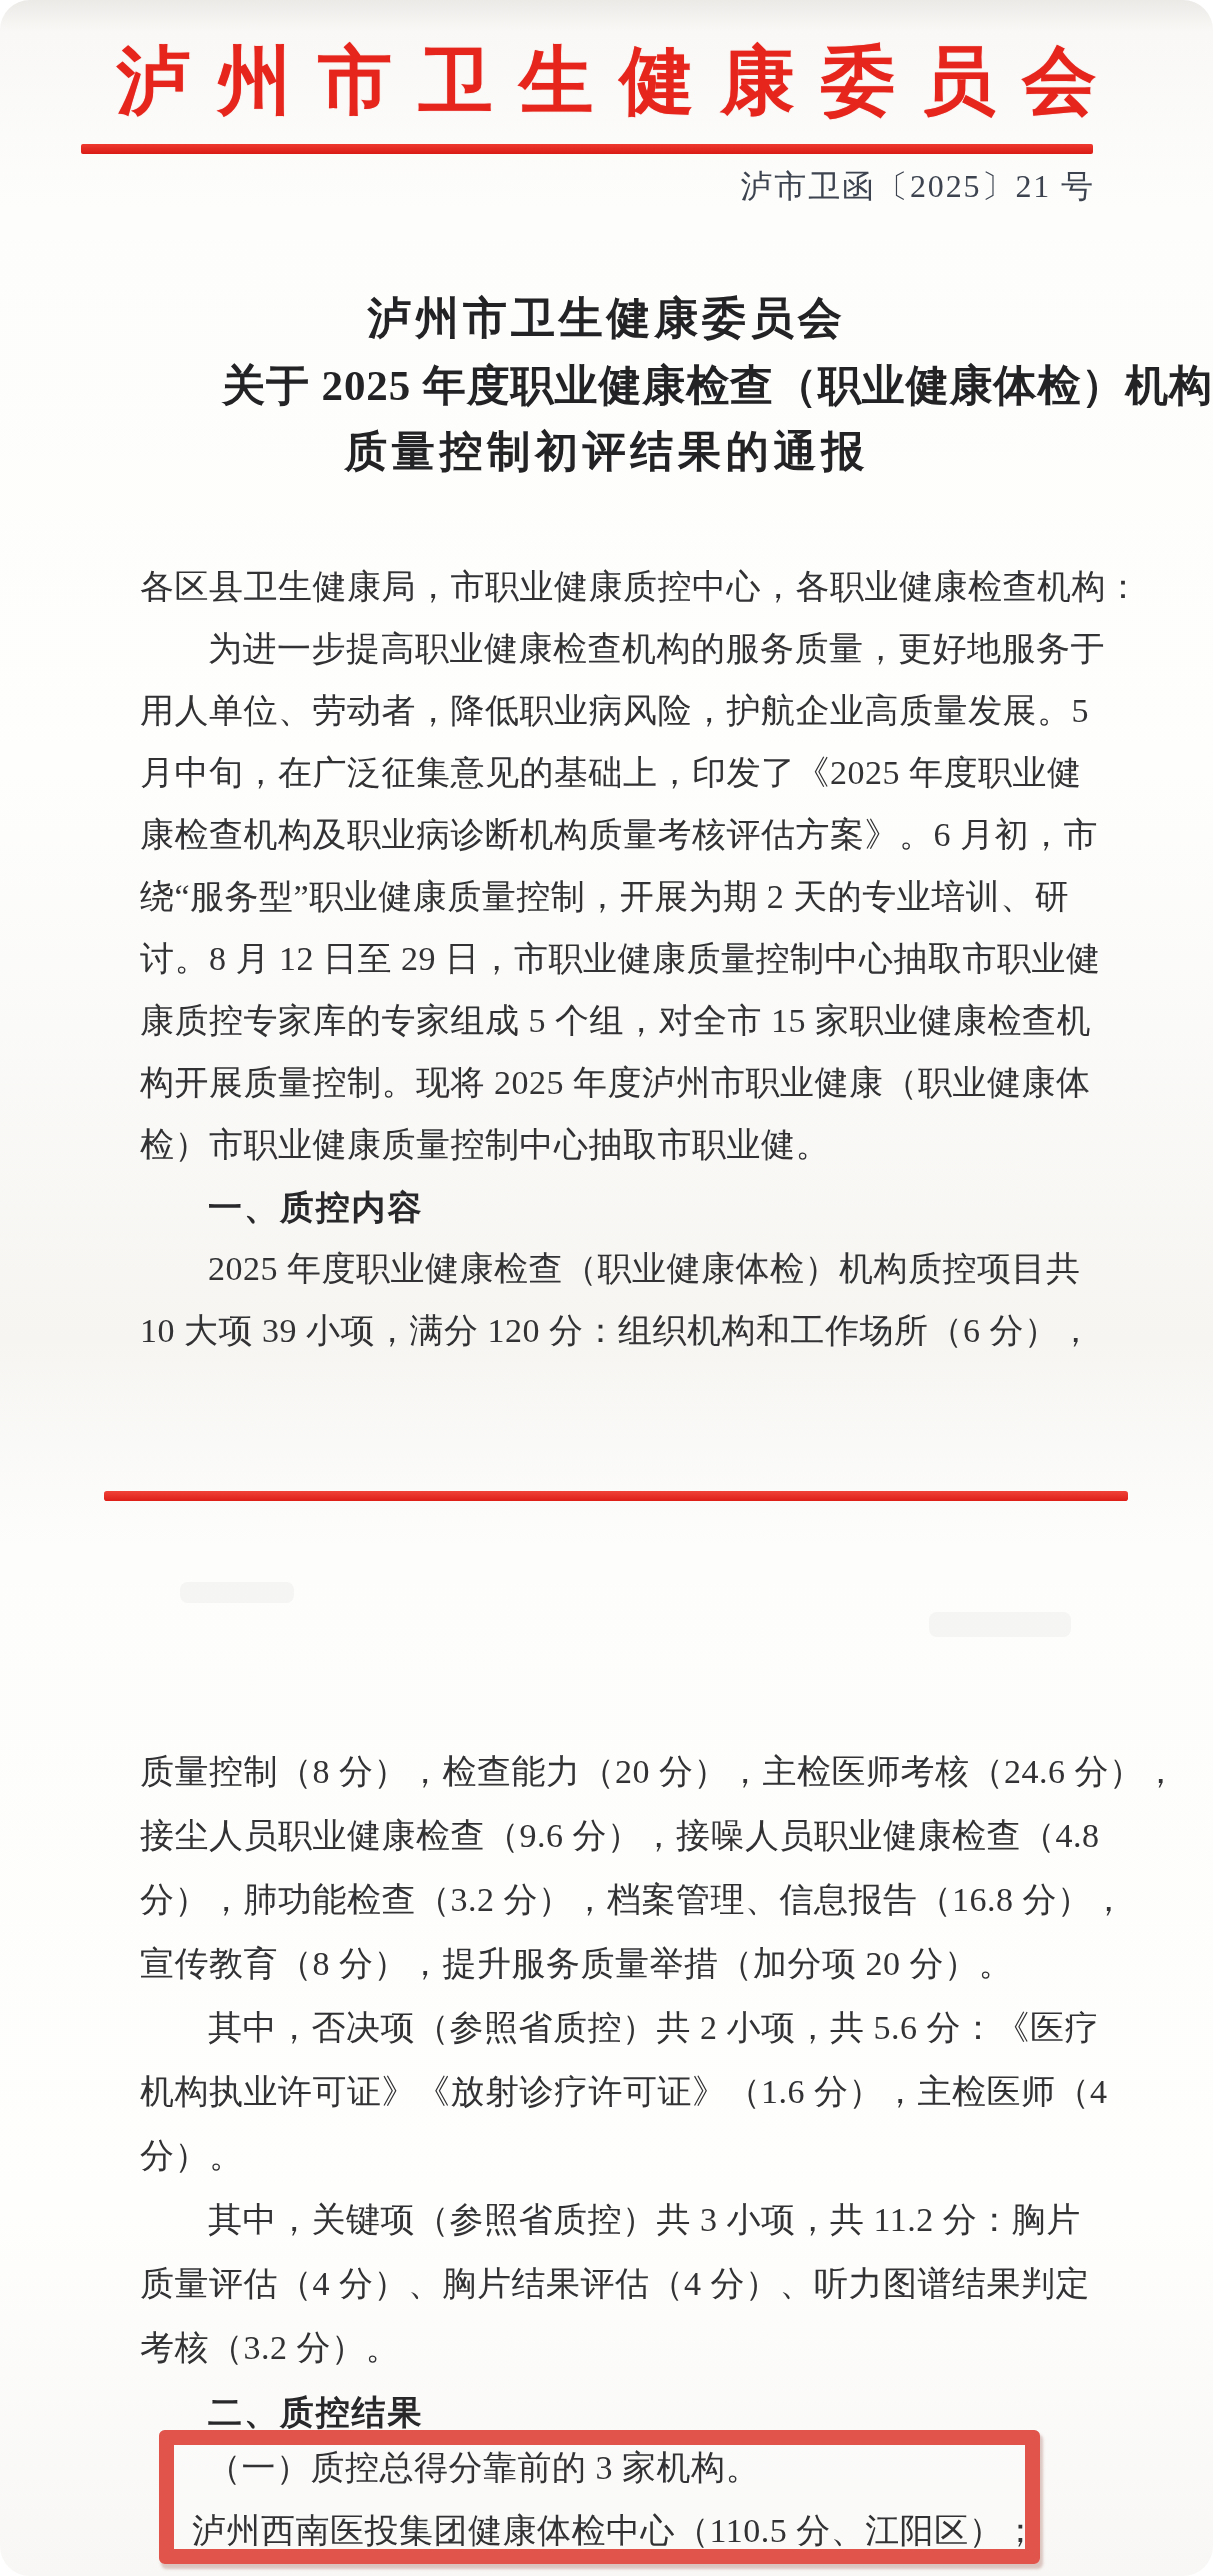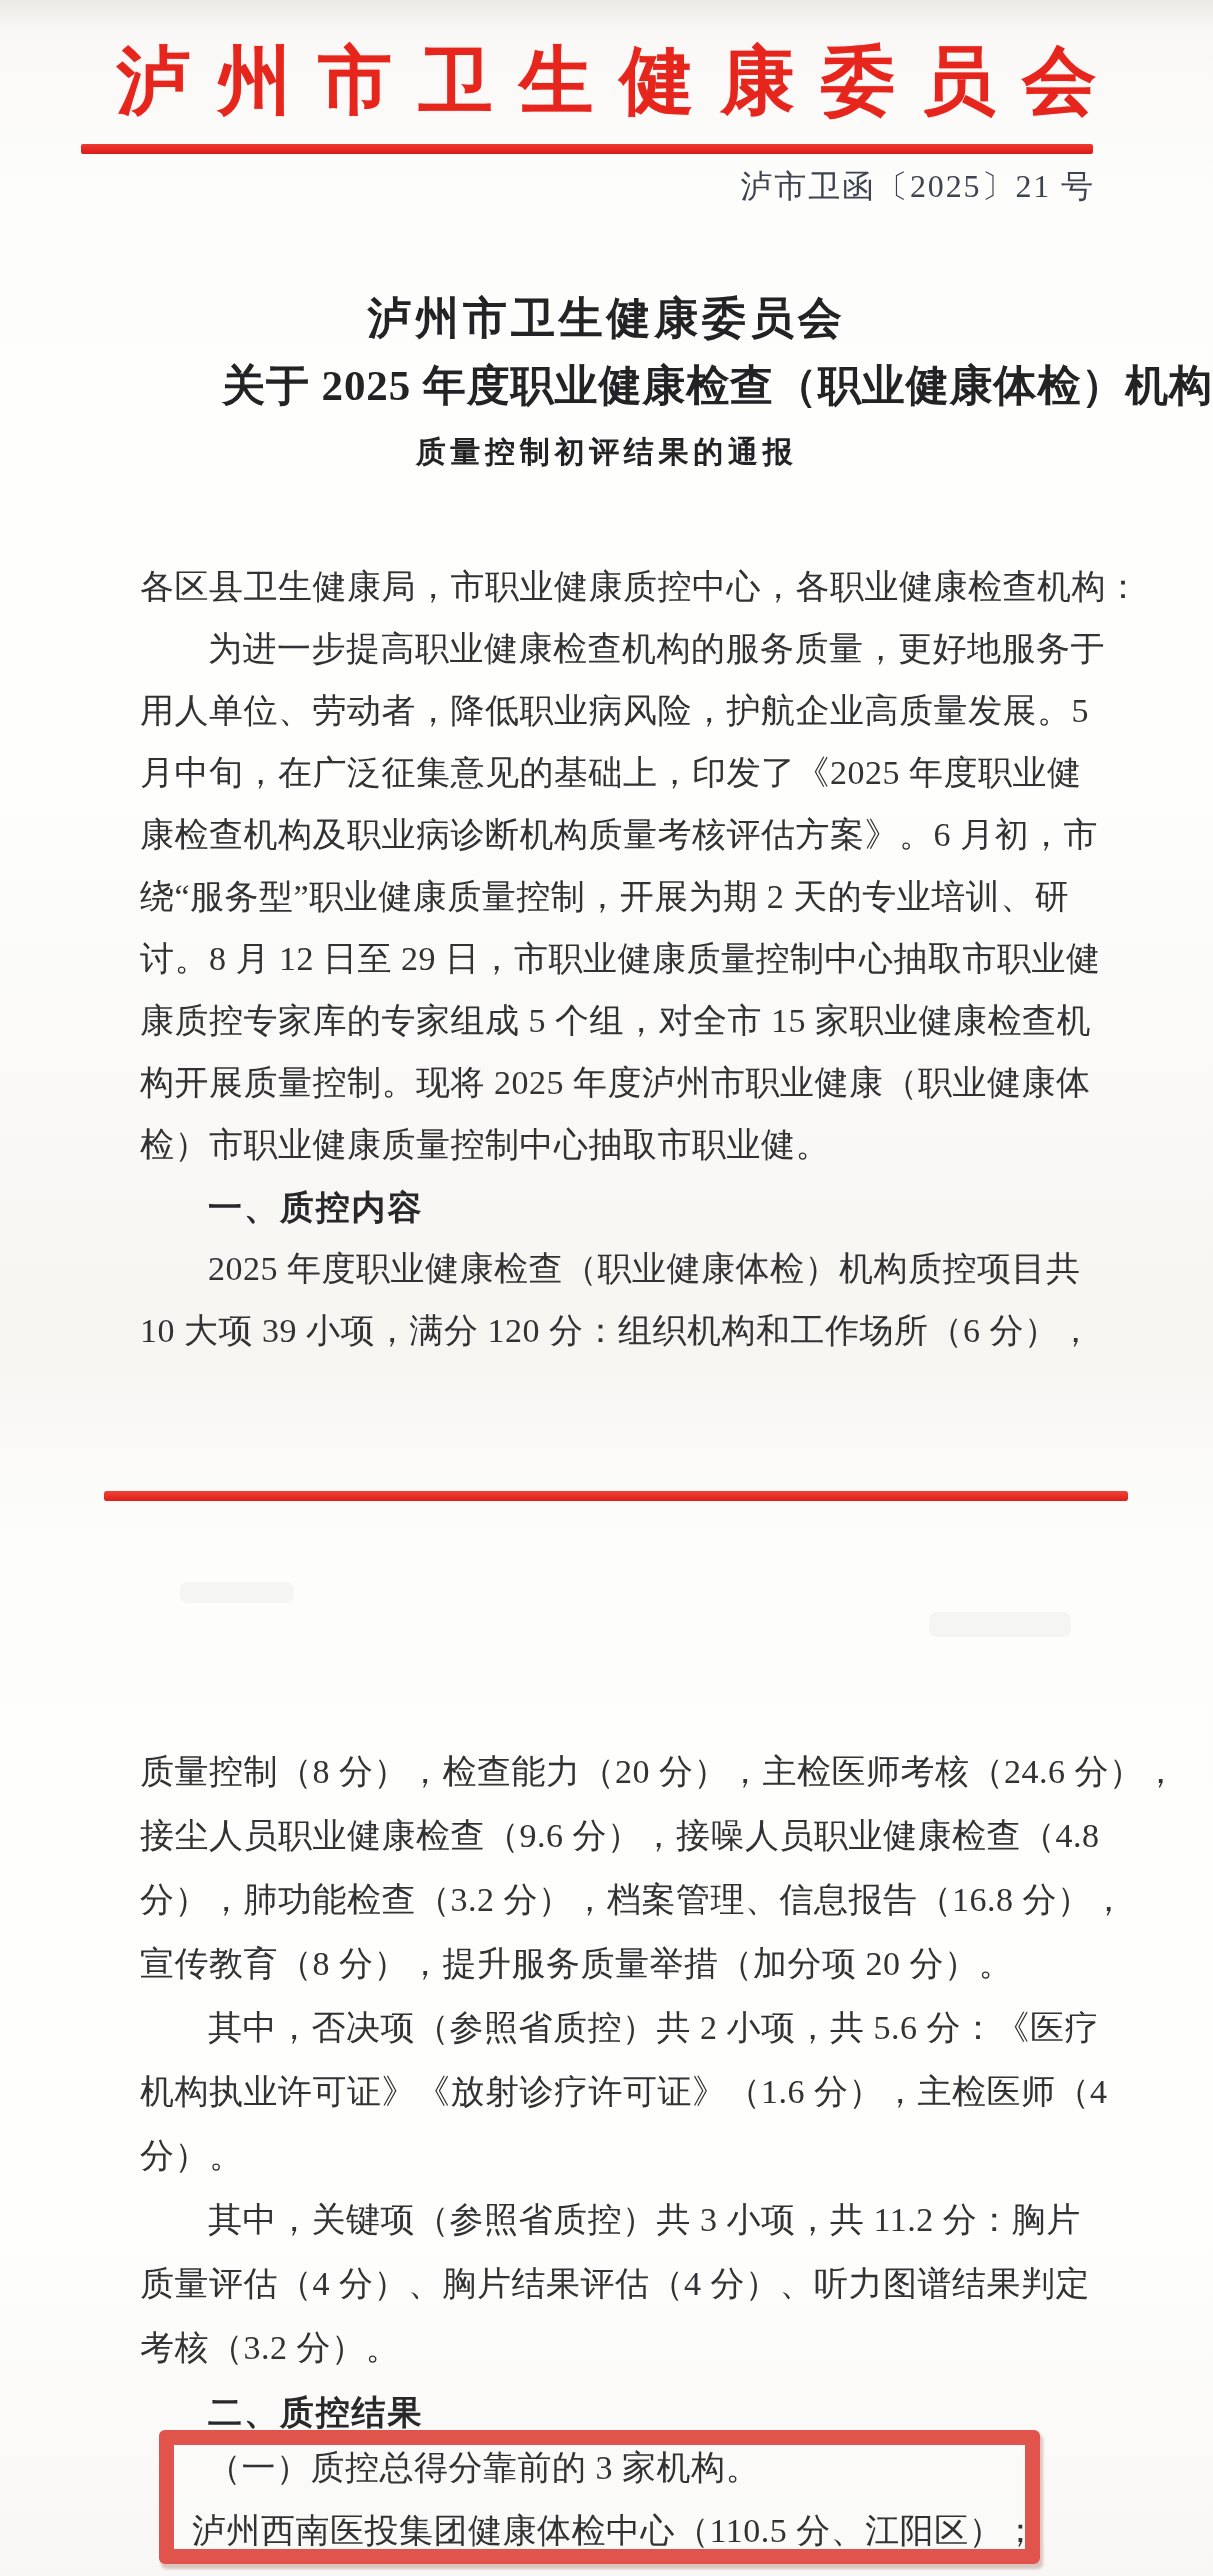--- a/index.html
+++ b/index.html
@@ -6,20 +6,21 @@
   .doc{
     position:relative;
     width:1213px;height:2576px;
     overflow:hidden;
     font-family:"Liberation Serif","DejaVu Serif",serif;
     background:linear-gradient(180deg,
       #eceae7 0%, #f9f8f6 1.2%, #fdfdfc 8%,
       #fefefd 30%, #f6f5f2 52%, #fdfdfc 60%,
       #fefefd 86%, #f8f7f5 100%);
     color:#303031;
+    border-radius:30px;
   }
   
   .agency{
     position:absolute;top:32px;left:0;width:1213px;
     text-align:center;
     font-size:74px;font-weight:700;
     color:#e6251d;
     letter-spacing:26.6px;text-indent:26.6px;
     white-space:nowrap;
     text-shadow:0 0 0.9px rgba(230,37,29,.55);
@@ -33,21 +34,21 @@
     position:absolute;top:165px;left:0;width:1095px;
     text-align:right;
     font-size:32px;color:#3d4450;
     letter-spacing:1.9px;white-space:nowrap;
   }
   
   .title-block{position:absolute;top:285px;left:0;width:1213px;text-align:center;color:#232326;}
   .title-line{font-weight:700;white-space:nowrap;}
   .t1{font-size:44px;line-height:68px;letter-spacing:3.8px;}
   .t2{font-size:43px;line-height:66px;letter-spacing:0.9px;text-align:right;}
-  .t3{font-size:30px;line-height:66px;letter-spacing:4.7px;}
+  .t3{font-size:43px;line-height:66px;letter-spacing:4.7px;}
   
   .pg{position:absolute;left:140px;width:948px;}
   .pg1{top:556px;}
   .pg2{top:1740px;}
   .line{
     margin:0;height:62px;line-height:62px;
     font-size:34px;letter-spacing:0.5px;
     white-space:nowrap;color:#323234;
   }
   .pg2 .line{height:64px;line-height:64px;}

